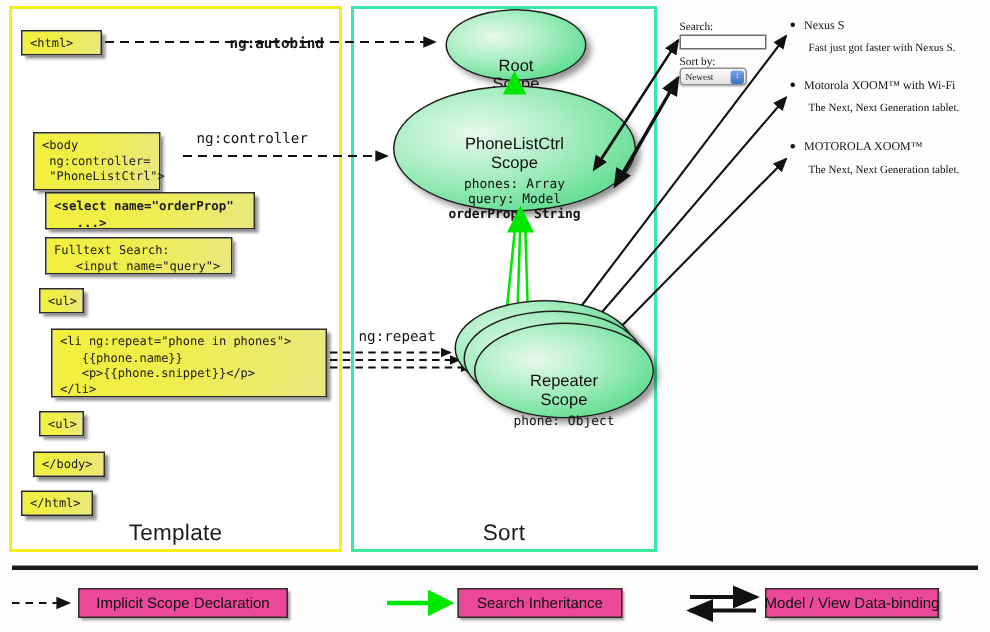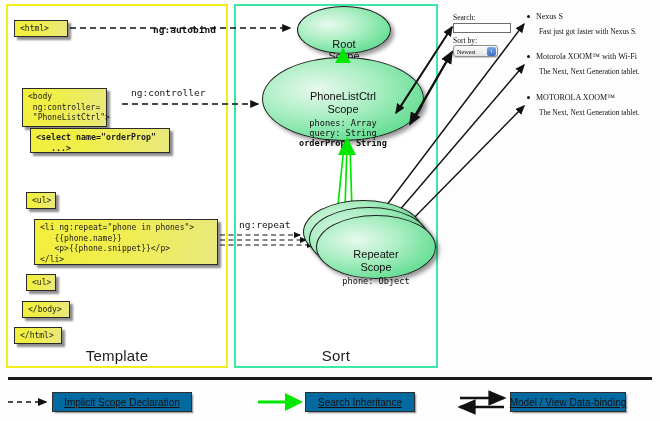--- a/index.html
+++ b/index.html
@@ -136,28 +136,27 @@
   #legend{
     position:absolute;left:0;top:374px;width:660px;height:47px;
   }
   .legend-rule{
     position:absolute;left:8px;top:3px;width:644px;height:2.5px;background:#1a1a1a;
   }
   .legend-box{
     position:absolute;
     box-sizing:border-box;
     border:1.3px solid #2e2e2e;
-    background:#0369a1;
+    background:#ec4899;
     box-shadow:1.8px 1.8px 1.5px rgba(0,0,0,.35);
     font-size:10px;
     color:#111;
     display:flex;align-items:center;justify-content:center;
     padding:0 6px;
     white-space:nowrap;
-    text-decoration:underline;
   }
 
   svg.overlay{position:absolute;left:0;top:0;width:660px;height:421px;pointer-events:none;}
 </style>
 </head>
 <body>
 
 <div id="canvas">
 
   <div class="col" id="col-template">
@@ -169,20 +168,22 @@
 
   <div class="codebox" style="left:14px;top:20px;width:54px;height:17px;">&lt;html&gt;</div>
 
   <div class="codebox" style="left:22px;top:88px;width:85px;height:39px;">&lt;body
  ng:controller=
  "PhoneListCtrl"&gt;</div>
 
   <div class="codebox bold" style="left:30px;top:128px;width:140px;height:25px;">&lt;select name="orderProp"
    ...&gt;</div>
 
+  <div class="codebox" style="left:30px;top:158px;width:125px;height:25px;">Fulltext Search:
+   &lt;input name="query"&gt;</div>
 
   <div class="codebox" style="left:26px;top:192px;width:30px;height:17px;">&lt;ul&gt;</div>
 
   <div class="codebox" style="left:34px;top:219px;width:184px;height:46px;">&lt;li ng:repeat="phone in phones"&gt;
    {{phone.name}}
    &lt;p&gt;{{phone.snippet}}&lt;/p&gt;
 &lt;/li&gt;</div>
 
   <div class="codebox" style="left:26px;top:274px;width:30px;height:17px;">&lt;ul&gt;</div>
 
@@ -192,21 +193,21 @@
 
   <div class="scope" style="left:297px;top:6px;width:92px;height:46px;">
     <div class="title" style="white-space:pre;">Root
 Scope</div>
   </div>
 
   <div class="scope" style="left:262px;top:57px;width:160px;height:82px;">
     <div class="title" style="white-space:pre;">PhoneListCtrl
 Scope</div>
     <div class="props"><span>phones: Array
-query: String
+query: Model
 </span><b>orderProp: String</b></div>
   </div>
 
   <div class="scope" style="left:303px;top:200px;width:118px;height:62px;z-index:1;"></div>
   <div class="scope" style="left:309px;top:207px;width:118px;height:62px;z-index:2;"></div>
   <div class="scope" style="left:316px;top:215px;width:118px;height:62px;z-index:3;">
     <div class="title" style="white-space:pre;">Repeater
 Scope</div>
     <div class="props">phone: Object</div>
   </div>

